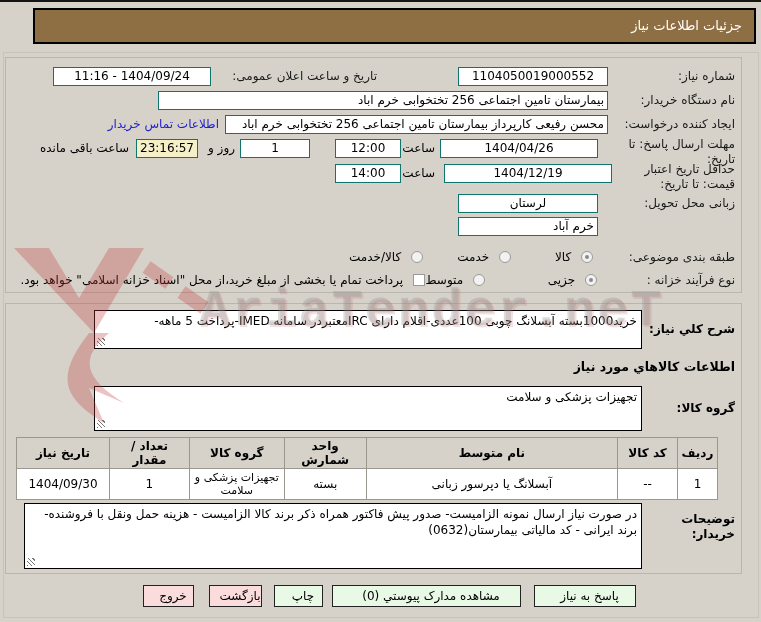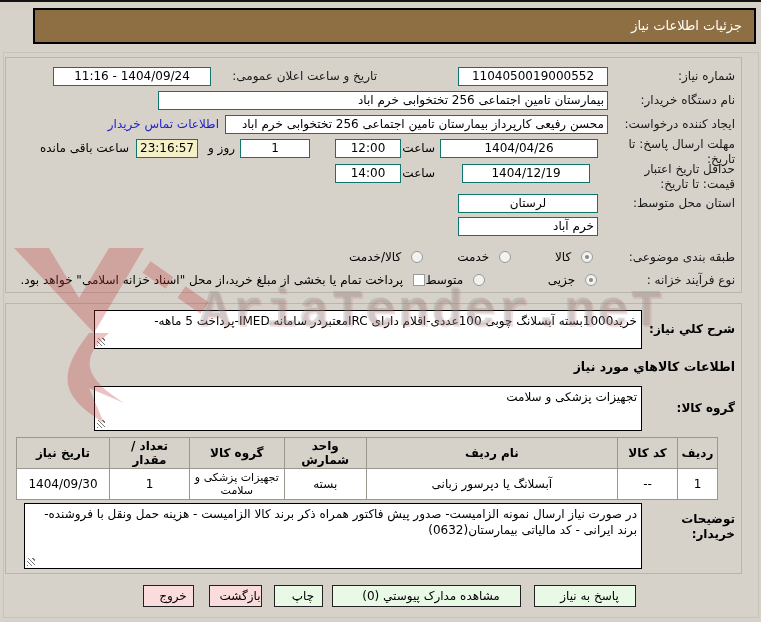--- a/index.html
+++ b/index.html
@@ -141,27 +141,27 @@
     <span class="plain" style="right:306px;">ساعت</span>
     <span class="field center" style="right:340px;width:66px;">12:00</span>
     <span class="field center" style="right:431px;width:70px;">1</span>
     <span class="plain" style="right:506px;">روز و</span>
     <span class="field center yellowbox" style="right:543px;width:62px;">23:16:57</span>
     <span class="plain" style="right:612px;">ساعت باقی مانده</span>
   </div>
 
   <div class="row" style="top:106px;height:34px;">
     <span class="lbl two" style="right:6px;width:122px;">حداقل تاریخ اعتبار قیمت: تا تاریخ:</span>
-    <span class="field center" style="right:151px;width:128px;">1404/12/19</span>
+    <span class="field center" style="right:129px;width:168px;">1404/12/19</span>
     <span class="plain" style="right:306px;">ساعت</span>
     <span class="field center" style="right:340px;width:66px;">14:00</span>
   </div>
 
   <div class="row" style="top:136px;">
-    <span class="lbl" style="right:6px;width:128px;">استان محل متوسط:</span>
+    <span class="lbl" style="right:6px;width:128px;">زبانی محل تحویل:</span>
     <span class="field center" style="right:143px;width:140px;">لرستان</span>
   </div>
 
   <div class="row" style="top:159px;">
     <span class="field rightalign" style="right:143px;width:140px;">خرم آباد</span>
   </div>
 
   <div class="row" style="top:190px;">
     <span class="lbl" style="right:6px;width:130px;">طبقه بندی موضوعی:</span>
     <span class="opt" style="right:148px;">
@@ -218,21 +218,21 @@
         <col style="width:252px">
         <col style="width:82px">
       <col style="width:95px">
         <col style="width:80px">
         <col style="width:93px">
     </colgroup>
     <thead>
       <tr>
         <th>ردیف</th>
         <th>کد کالا</th>
-        <th>نام ردیف</th>
+        <th>نام متوسط</th>
         <th>واحد شمارش</th>
         <th>گروه کالا</th>
         <th>تعداد / مقدار</th>
         <th>تاریخ نیاز</th>
       </tr>
     </thead>
     <tbody>
       <tr>
         <td>1</td>
         <td>--</td>

